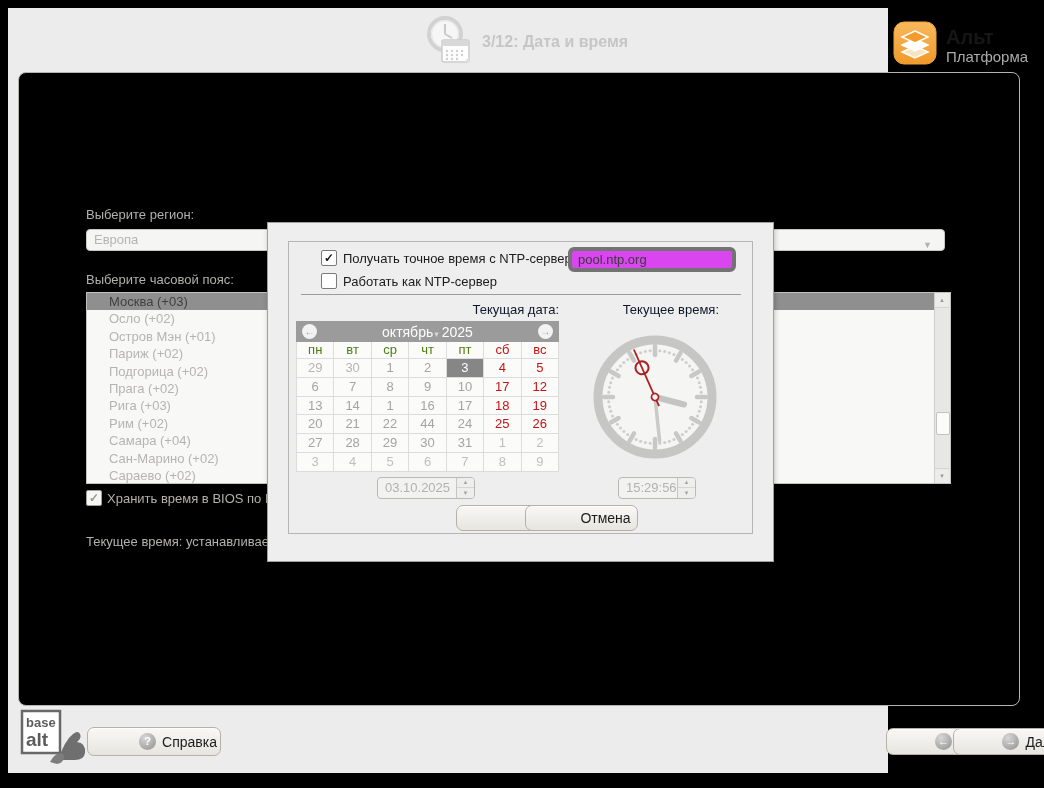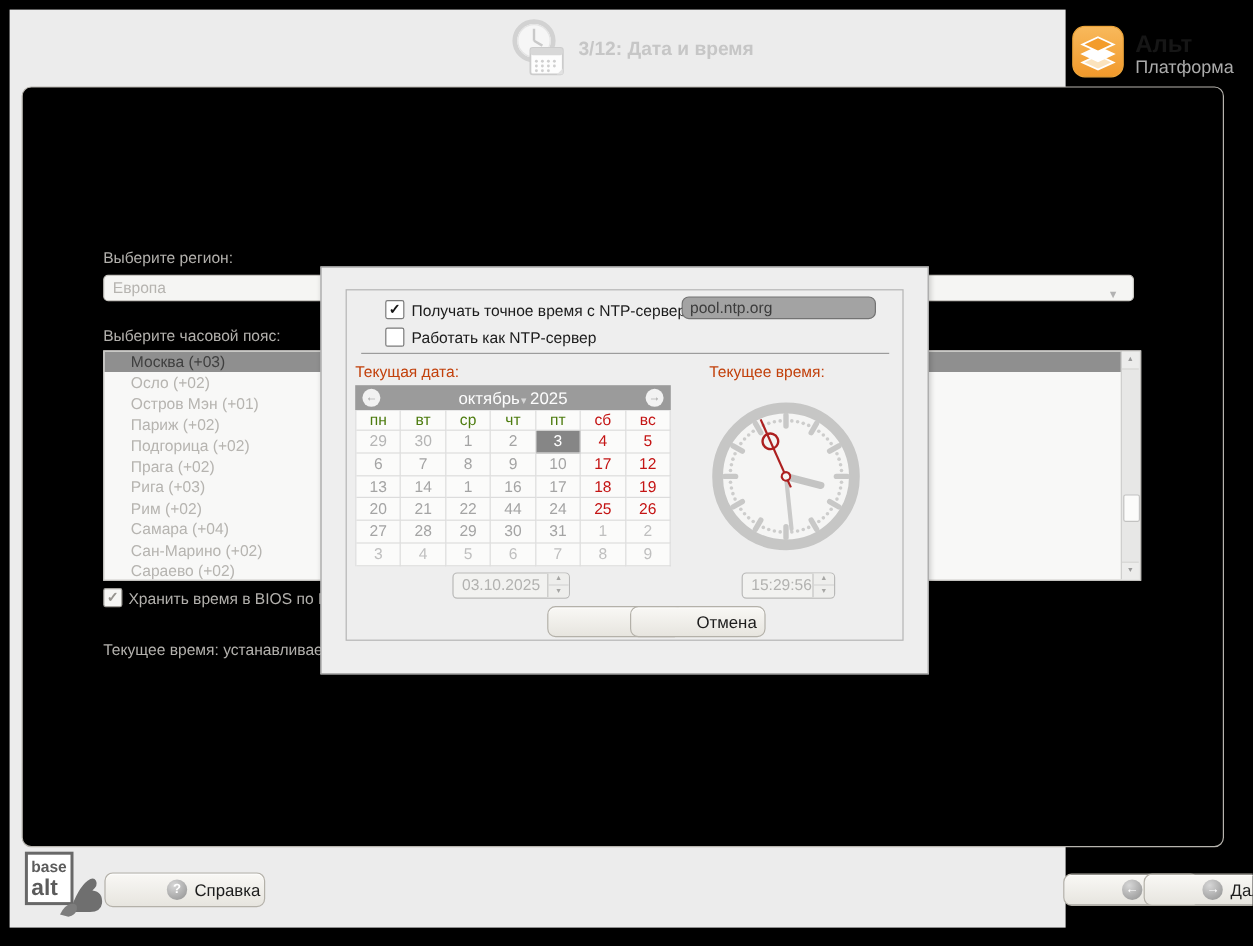--- a/index.html
+++ b/index.html
@@ -37,25 +37,25 @@
             border:1px solid #c2c2c1;border-radius:2px;}
   .cb{position:absolute;width:14px;height:14px;background:#fff;border:1px solid #7a7a7a;
       border-radius:2px;text-align:center;font-size:12px;line-height:14px;font-weight:bold;color:#141414;}
   .cb.dis{border-color:#a2a09c;color:#96948f;background:#f6f6f4;}
 
   
   .dialog{position:absolute;left:259px;top:214px;width:505px;height:338px;background:#eeeeee;
           border:1px solid #9f9f9f;box-shadow:1px 2px 5px rgba(0,0,0,.22);}
   .inner-panel{position:absolute;left:20px;top:18px;width:463px;height:291px;border:1px solid #b5b5b5;}
   .dlg-label{position:absolute;font-size:13px;color:#1b1b1b;white-space:nowrap;}
-  .ntp-input{position:absolute;left:300px;top:24px;width:148px;height:17px;background:#a3a3a3;
-             border:1px solid #737373;border-radius:6px;font-size:13px;color:#3c3c3c;
+  .ntp-input{position:absolute;left:300px;top:24px;width:148px;height:17px;background:#d946ef;
+             border:4px solid #737373;border-radius:6px;font-size:13px;color:#3c3c3c;
              padding:0 6px;font-family:"Liberation Sans",sans-serif;}
   .sep{position:absolute;left:33px;top:71px;width:440px;border-top:1px solid #9c9c9c;}
-  .section-label{position:absolute;font-size:13px;color:#c2410c;text-align:left;}
+  .section-label{position:absolute;font-size:13px;color:#0f172a;text-align:right;}
 
   .cal{position:absolute;left:28px;top:98px;width:263px;}
   .cal-nav{height:21px;background:#9b9b9b;display:flex;align-items:center;padding:0 6px;}
   .cal-arrow{width:15px;height:15px;border-radius:50%;background:#f2f2f2;color:#9b9b9b;
              font-size:10px;line-height:15px;text-align:center;font-weight:bold;}
   .cal-title{flex:1;text-align:center;color:#fdfdfd;font-size:14px;}
   .cal-title .mdd{font-size:9px;color:#d6d6d6;margin:0 3px 0 1px;}
   .cal-grid{display:grid;grid-template-columns:repeat(7,1fr);background:#fbfbfa;
             border-left:1px solid #dcdcdc;}
   .cal-cell{text-align:center;font-size:13px;border-right:1px solid #dcdcdc;

